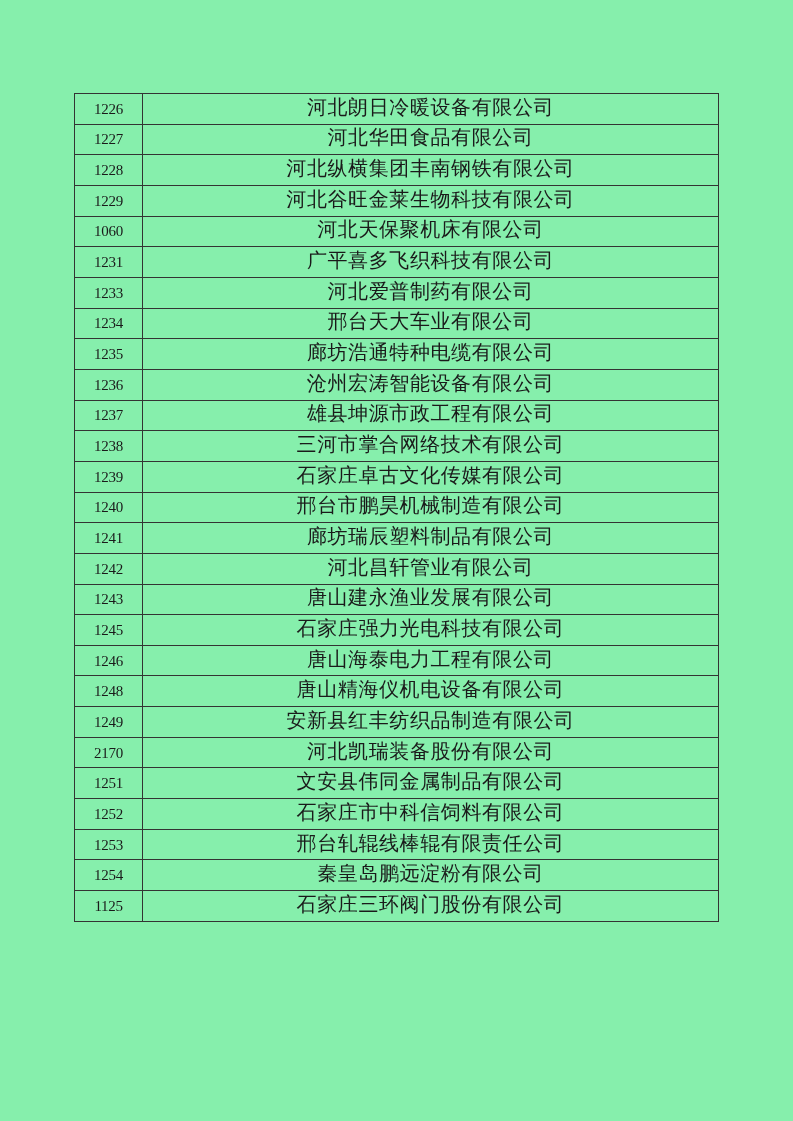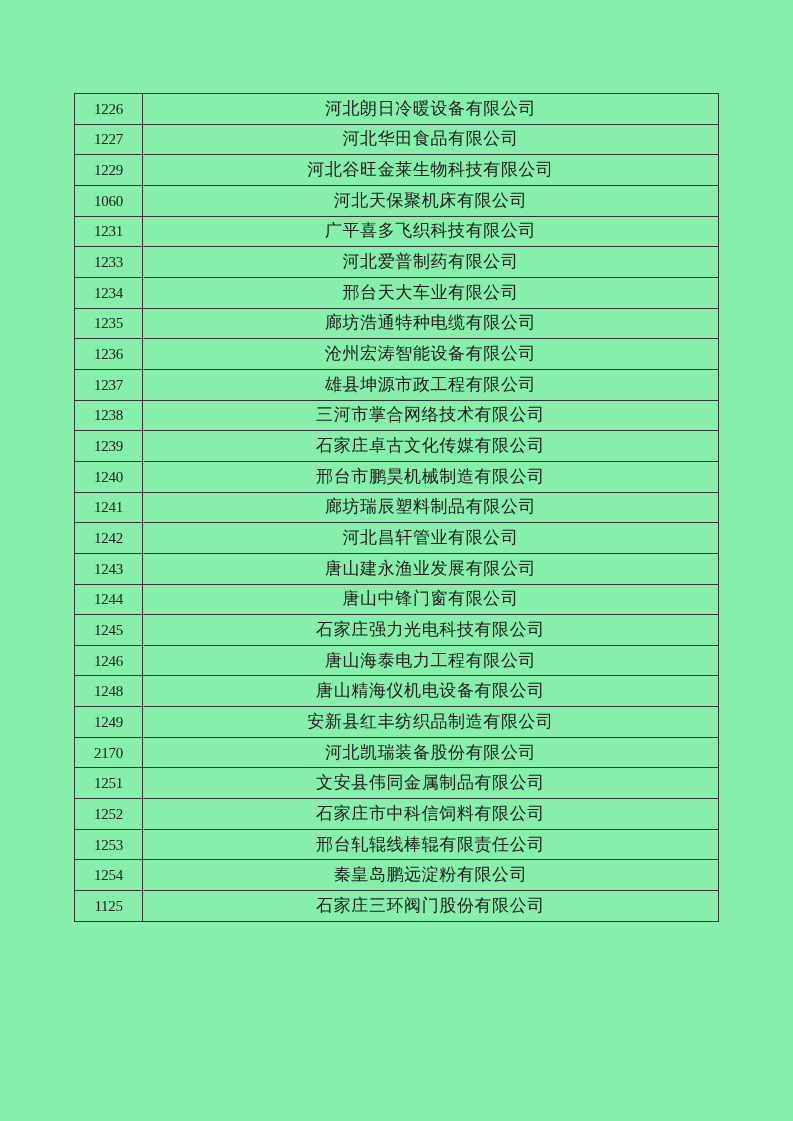--- a/index.html
+++ b/index.html
@@ -44,38 +44,42 @@
       overflow: hidden;
     }
     table.company-table td.col-num {
       width: 67px;
       font-family: "Liberation Serif", "DejaVu Serif", serif;
       font-size: 15px;
       letter-spacing: -0.3px;
     }
     table.company-table td.col-name {
       width: 575px;
-      font-family: Liberation Serif, serif;
-      font-size: 17px;
+      font-family: Liberation Mono, monospace;
+      font-size: 20px;
       letter-spacing: 0.6px;
     }
   </style>
 </head>
 <body>
 
 <div class="page">
   <table class="company-table">
     <tbody id="table-body">
       <tr>
         <td class="col-num">1226</td>
         <td class="col-name">河北朗日冷暖设备有限公司</td>
       </tr>
       <tr>
         <td class="col-num">1227</td>
         <td class="col-name">河北华田食品有限公司</td>
+      </tr>
+      <tr>
+        <td class="col-num">1228</td>
+        <td class="col-name">河北纵横集团丰南钢铁有限公司</td>
       </tr>
       <tr>
         <td class="col-num">1229</td>
         <td class="col-name">河北谷旺金莱生物科技有限公司</td>
       </tr>
       <tr>
         <td class="col-num">1060</td>
         <td class="col-name">河北天保聚机床有限公司</td>
       </tr>
       <tr>
@@ -120,24 +124,20 @@
       </tr>
       <tr>
         <td class="col-num">1242</td>
         <td class="col-name">河北昌轩管业有限公司</td>
       </tr>
       <tr>
         <td class="col-num">1243</td>
         <td class="col-name">唐山建永渔业发展有限公司</td>
       </tr>
       <tr>
-        <td class="col-num">1244</td>
-        <td class="col-name">唐山中锋门窗有限公司</td>
-      </tr>
-      <tr>
         <td class="col-num">1245</td>
         <td class="col-name">石家庄强力光电科技有限公司</td>
       </tr>
       <tr>
         <td class="col-num">1246</td>
         <td class="col-name">唐山海泰电力工程有限公司</td>
       </tr>
       <tr>
         <td class="col-num">1248</td>
         <td class="col-name">唐山精海仪机电设备有限公司</td>

